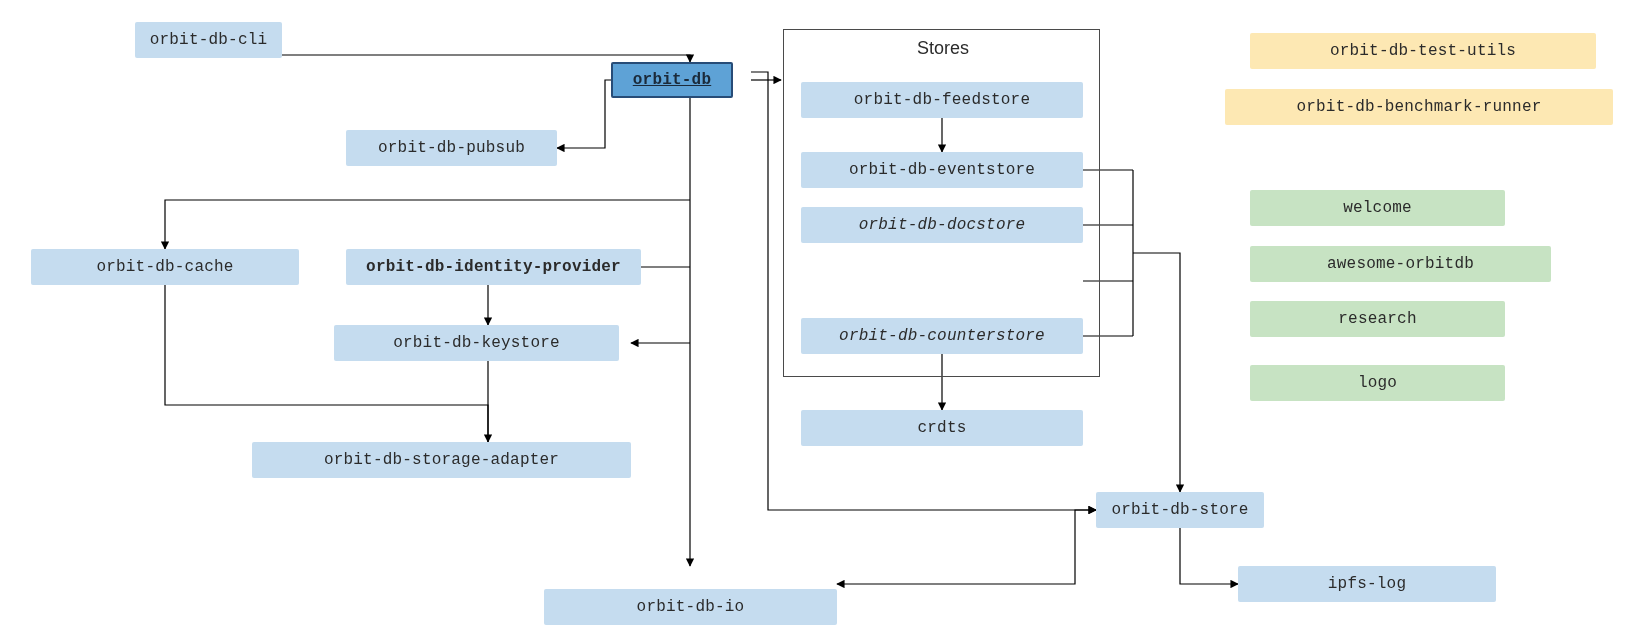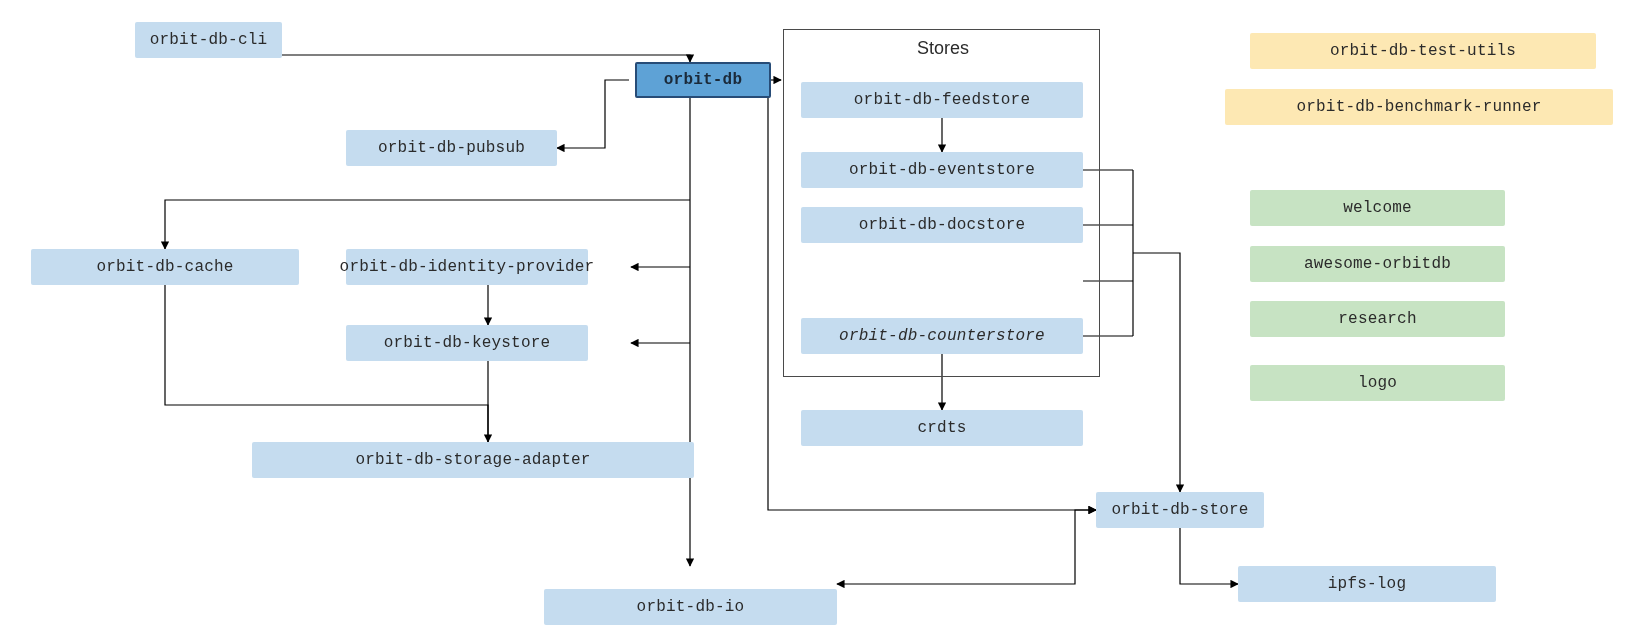--- a/index.html
+++ b/index.html
@@ -104,50 +104,50 @@
 
       <path d="M 1096 510 L 1075 510 L 1075 584 L 837 584" marker-end="url(#ah)" marker-start="url(#ah)"></path>
     </g>
   </svg>
 
   <div class="group" style="left:783px; top:29px; width:317px; height:348px;"></div>
   <div class="group-title" style="left:917px; top:38px;">Stores</div>
 
   <div class="node blue" style="left:135px; top:22px; width:147px;">orbit-db-cli</div>
 
-  <div class="node blue-strong" style="left:635px; top:62px; width:136px;">orbit-db</div>
+  <div class="node blue-strong" style="left:611px; top:62px; width:122px;text-decoration:underline;">orbit-db</div>
 
   <div class="node blue" style="left:346px; top:130px; width:211px;">orbit-db-pubsub</div>
 
   <div class="node blue" style="left:31px; top:249px; width:268px;">orbit-db-cache</div>
 
-  <div class="node blue" style="left:346px; top:249px; width:242px;">orbit-db-identity-provider</div>
+  <div class="node blue" style="left:346px; top:249px; width:295px;font-weight:bold;">orbit-db-identity-provider</div>
 
-  <div class="node blue" style="left:346px; top:325px; width:242px;">orbit-db-keystore</div>
+  <div class="node blue" style="left:334px; top:325px; width:285px;">orbit-db-keystore</div>
 
-  <div class="node blue" style="left:252px; top:442px; width:442px;">orbit-db-storage-adapter</div>
+  <div class="node blue" style="left:252px; top:442px; width:379px;">orbit-db-storage-adapter</div>
 
   <div class="node blue" style="left:544px; top:566px; width:293px;margin-top:23px;">orbit-db-io</div>
 
   <div class="node blue" style="left:801px; top:82px; width:282px;">orbit-db-feedstore</div>
 
   <div class="node blue" style="left:801px; top:152px; width:282px;">orbit-db-eventstore</div>
 
-  <div class="node blue" style="left:801px; top:207px; width:282px;">orbit-db-docstore</div>
+  <div class="node blue" style="left:801px; top:207px; width:282px;font-style:italic;">orbit-db-docstore</div>
 
 
   <div class="node blue" style="left:801px; top:318px; width:282px;font-style:italic;">orbit-db-counterstore</div>
 
   <div class="node blue" style="left:801px; top:410px; width:282px;">crdts</div>
 
   <div class="node blue" style="left:1096px; top:492px; width:168px;">orbit-db-store</div>
 
   <div class="node blue" style="left:1238px; top:566px; width:258px;">ipfs-log</div>
 
   <div class="node yellow" style="left:1250px; top:33px; width:346px;text-align:right;">orbit-db-test-utils</div>
   <div class="node yellow" style="left:1225px; top:89px; width:388px;">orbit-db-benchmark-runner</div>
 
   <div class="node green" style="left:1250px; top:190px; width:255px;">welcome</div>
-  <div class="node green" style="left:1250px; top:246px; width:255px;">awesome-orbitdb</div>
+  <div class="node green" style="left:1250px; top:246px; width:301px;">awesome-orbitdb</div>
   <div class="node green" style="left:1250px; top:301px; width:255px;">research</div>
   <div class="node green" style="left:1250px; top:357px; width:255px;margin-top:8px;">logo</div>
 
 </div>
 
 </body></html>

